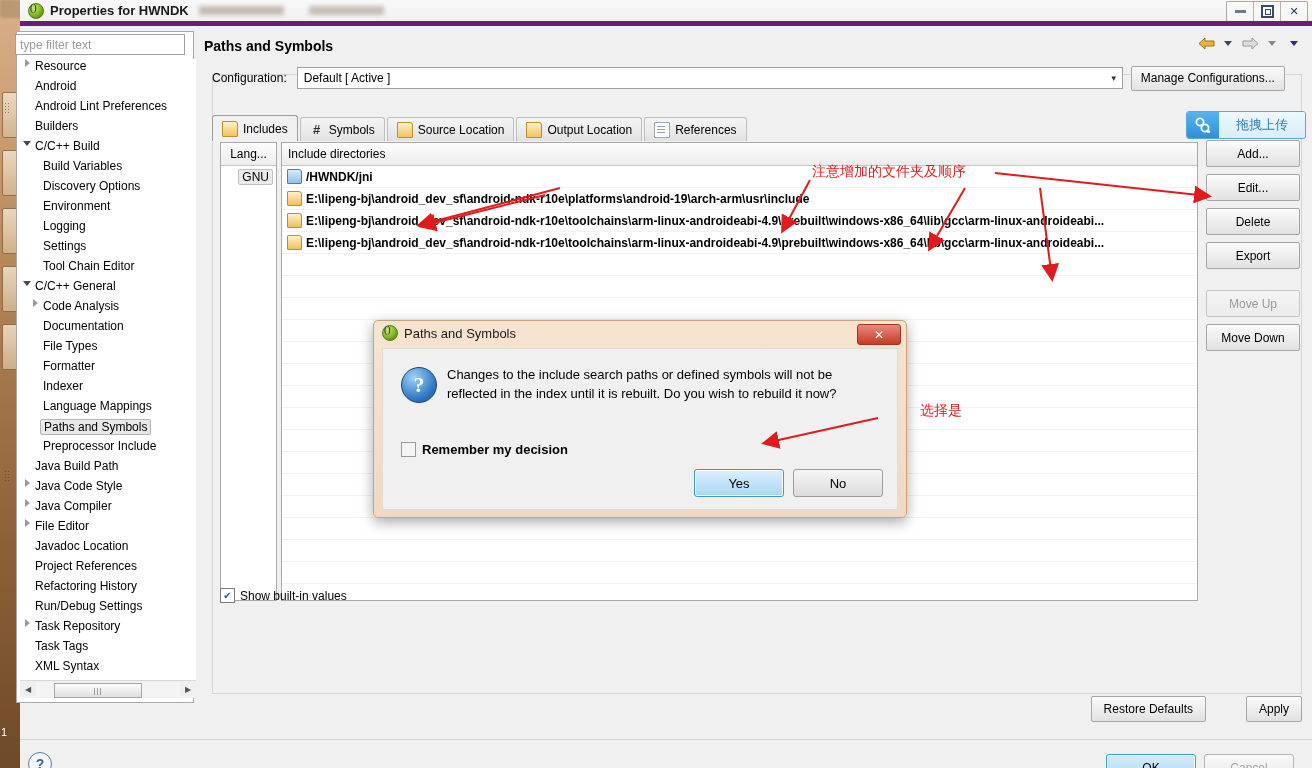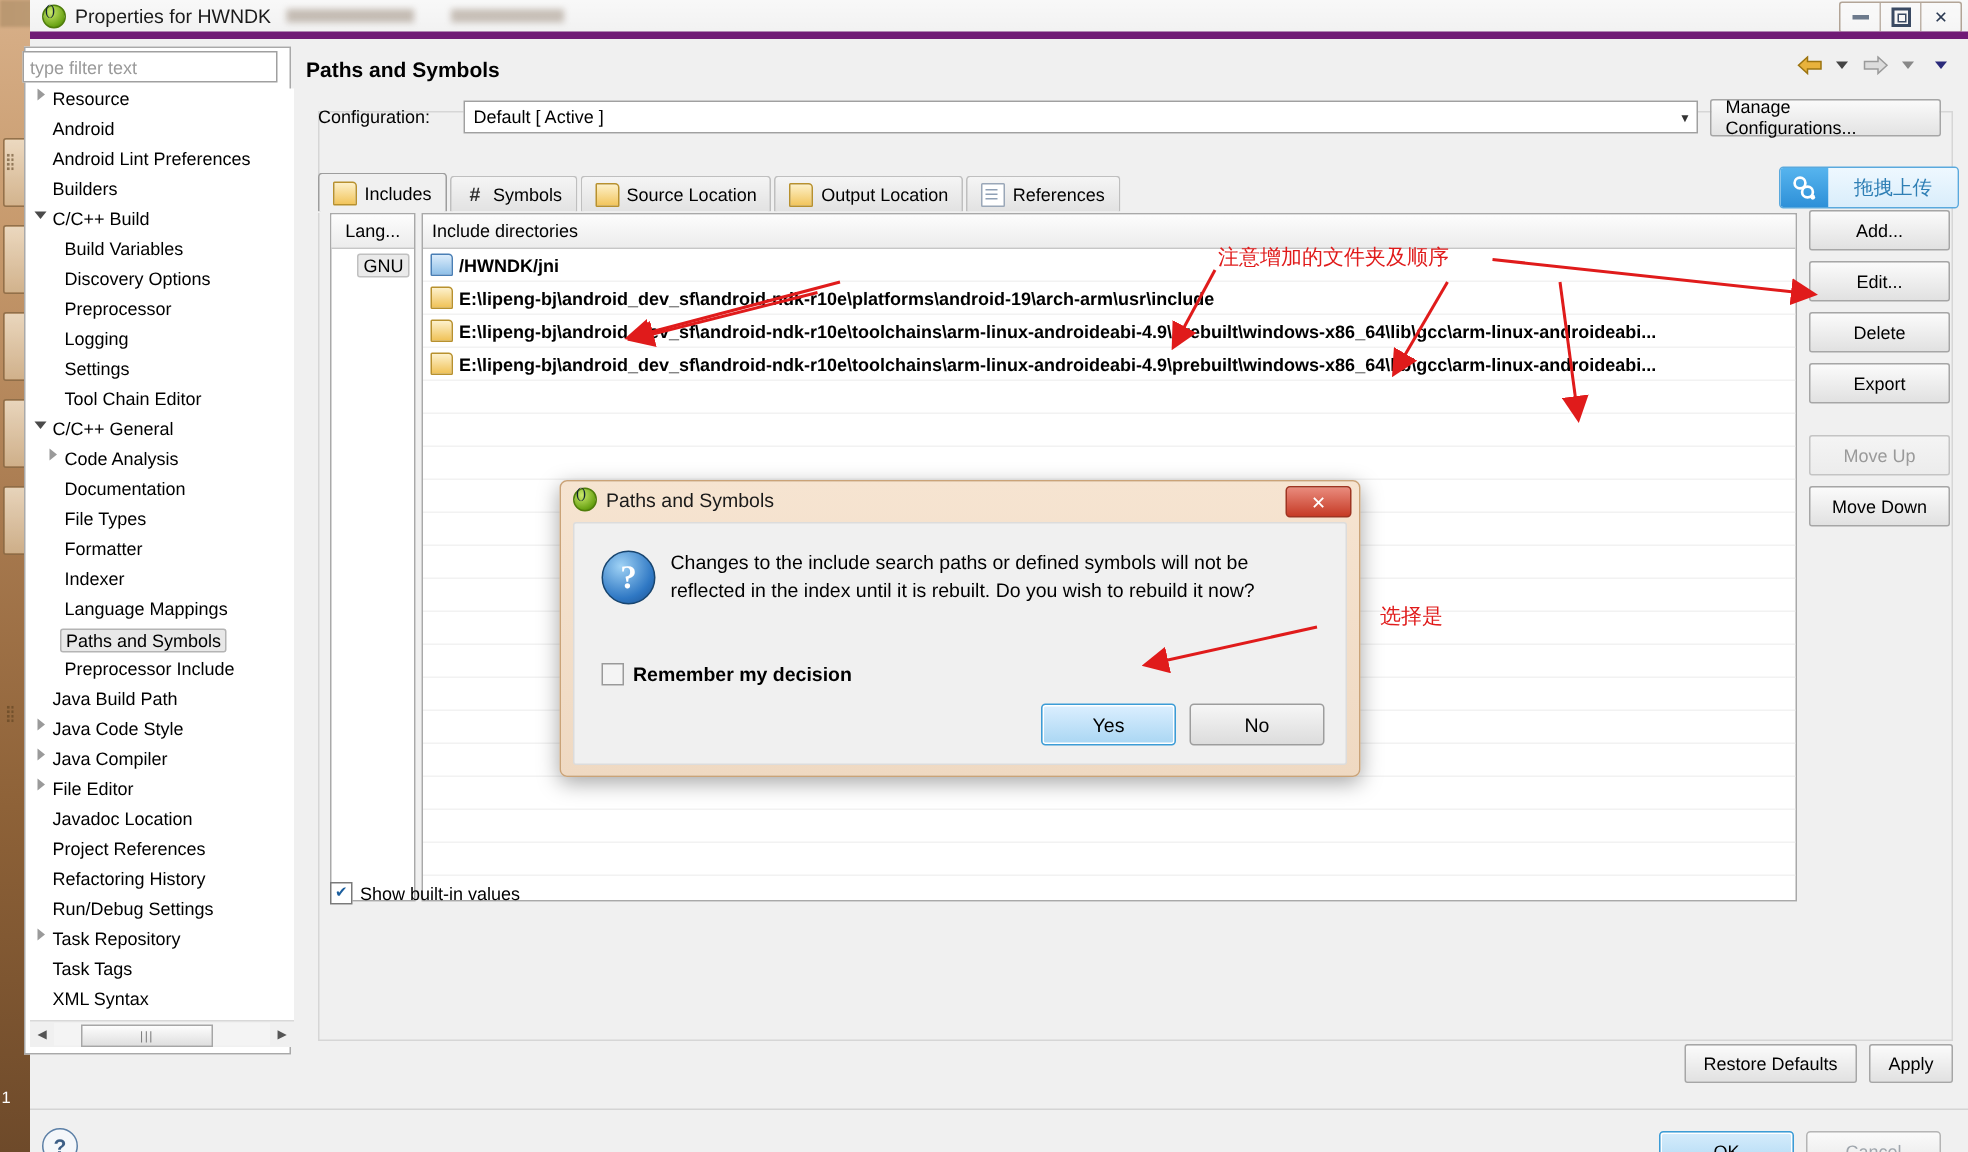--- a/index.html
+++ b/index.html
@@ -48,21 +48,21 @@
   #titlebar .appicon{
     width:14px;height:14px;border-radius:50%;margin:0 6px 0 8px;flex:none;
     background:radial-gradient(circle at 35% 30%,#c9e86b,#6aa314 70%,#3d6a06);
     border:1px solid #4f7d0b;position:relative;
   }
   #titlebar .appicon::after{
     content:"()";position:absolute;left:1px;top:-2px;font-size:10px;color:#123;
     font-family:"Liberation Serif",serif;
   }
   #titlebar .title{
-    font-size:13px;color:#1a1a1a;font-weight:400;white-space:nowrap;
+    font-size:13px;color:#1a1a1a;font-weight:700;white-space:nowrap;
   }
   #titlebar .ghost{
     margin-left:10px;height:9px;width:200px;
     background:linear-gradient(90deg,rgba(130,110,90,.42) 0 85px,transparent 85px 110px,rgba(130,110,90,.40) 110px 185px,transparent 185px 200px);
     filter:blur(2px);
   }
   #wincontrols{
     position:absolute;right:4px;top:1px;display:flex;height:19px;
     border:1px solid rgba(120,95,70,.55);border-radius:2px;overflow:hidden;
     background:rgba(255,255,255,.28);
@@ -138,21 +138,21 @@
   .navicon{width:20px;height:18px;display:flex;align-items:center;justify-content:center;}
   .tri-down{width:0;height:0;border-top:5px solid #444;border-left:4px solid transparent;border-right:4px solid transparent;}
   .tri-down.blue{border-top-color:#2a2a7a;}
   .tri-down.gray{border-top-color:#888;}
 
   #groupbox{
     position:absolute;left:8px;top:48px;width:1090px;height:620px;
     border:1px solid #d6d6d6;background:#f0f0f0;box-sizing:border-box;
   }
   #cfgrow{position:absolute;left:8px;top:40px;width:1082px;height:24px;display:flex;align-items:center;}
-  #cfgrow .lbl{font-size:12px;color:#000;margin-right:22px;}
+  #cfgrow .lbl{font-size:12px;color:#000;margin-right:10px;}
   #cfgcombo{
     width:826px;height:22px;background:#fff;border:1px solid #a0a0a0;
     display:flex;align-items:center;justify-content:space-between;
     padding:0 4px;box-sizing:border-box;font-size:12px;
   }
   #cfgcombo .cv{padding-left:2px;}
   #manage{
     margin-left:8px;height:23px;padding:0 9px;font-size:12px;
     background:linear-gradient(180deg,#fafafa,#e3e3e3);
     border:1px solid #a6a6a6;border-radius:2px;
@@ -269,21 +269,21 @@
   }
   .ieicon::after{
     content:"";position:absolute;right:-3px;bottom:-3px;width:7px;height:7px;
     border-radius:50%;background:#5b88c2;border:1px solid #35587f;
   }
 
   
   #botbtns{position:absolute;right:10px;top:670px;display:flex;gap:8px;}
   .bbtn{
     height:24px;padding:0 12px;font-size:12px;display:flex;align-items:center;
-    background:linear-gradient(180deg,#fbfbfb,#e1e1e1);border:1px solid #a6a6a6;border-radius:2px;
+    background:linear-gradient(180deg,#fbfbfb,#e1e1e1);border:1px solid #a6a6a6;border-radius:2px;margin-left:32px;
   }
   #footer{
     position:absolute;left:0;top:713px;width:1292px;height:55px;
     background:#f0f0f0;border-top:1px solid #d4d4d4;
   }
   #helpicon{
     position:absolute;left:8px;top:12px;width:22px;height:22px;border-radius:50%;
     border:1px solid #5b7fa6;color:#3c5f86;font-size:14px;font-weight:bold;
     display:flex;align-items:center;justify-content:center;background:#f4f7fa;
   }
@@ -430,21 +430,21 @@
           </span>
         <span class="tlabel">C/C++ Build</span>
       </div>
       <div class="tnode" style="padding-left:22px">
         <span class="tlabel">Build Variables</span>
       </div>
       <div class="tnode" style="padding-left:22px">
         <span class="tlabel">Discovery Options</span>
       </div>
       <div class="tnode" style="padding-left:22px">
-        <span class="tlabel">Preprocessor</span>
+        <span class="tlabel">Environment</span>
       </div>
       <div class="tnode" style="padding-left:22px">
         <span class="tlabel">Logging</span>
       </div>
       <div class="tnode" style="padding-left:22px">
         <span class="tlabel">Settings</span>
       </div>
       <div class="tnode" style="padding-left:22px">
         <span class="tlabel">Tool Chain Editor</span>
       </div>

